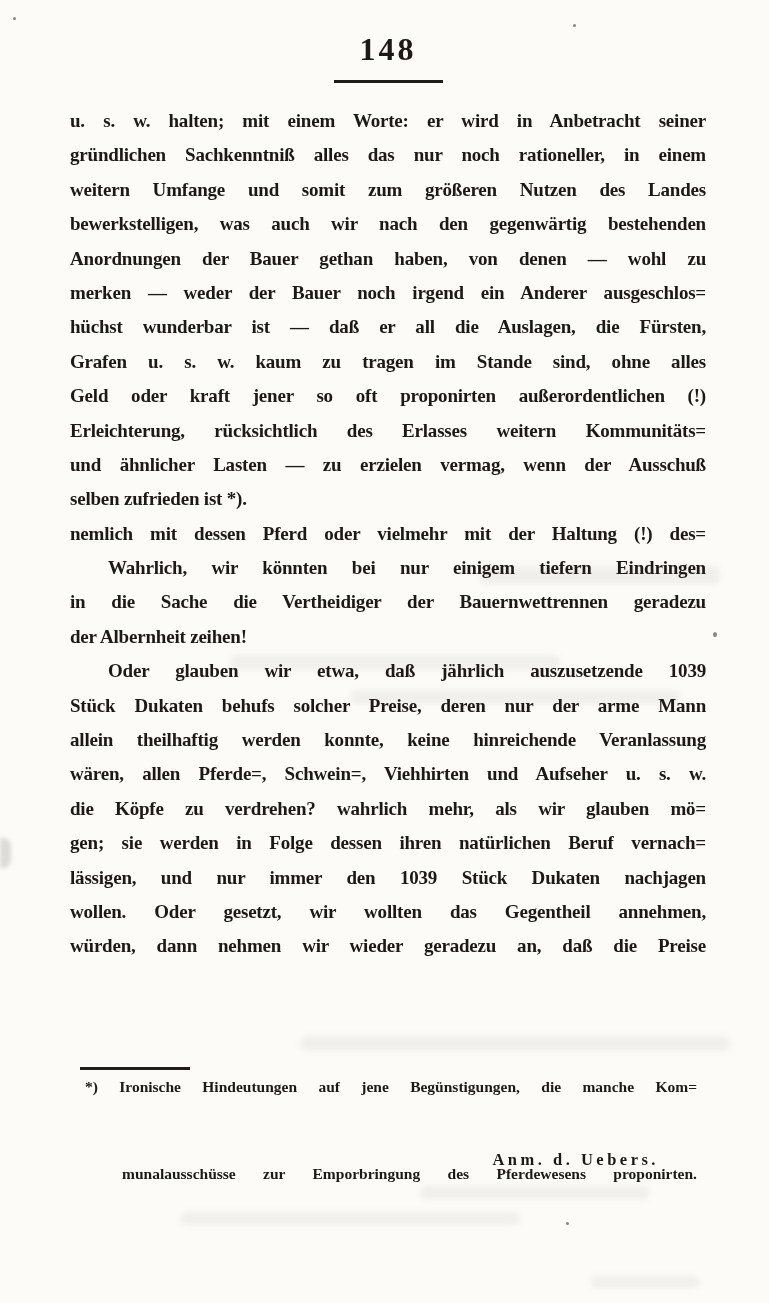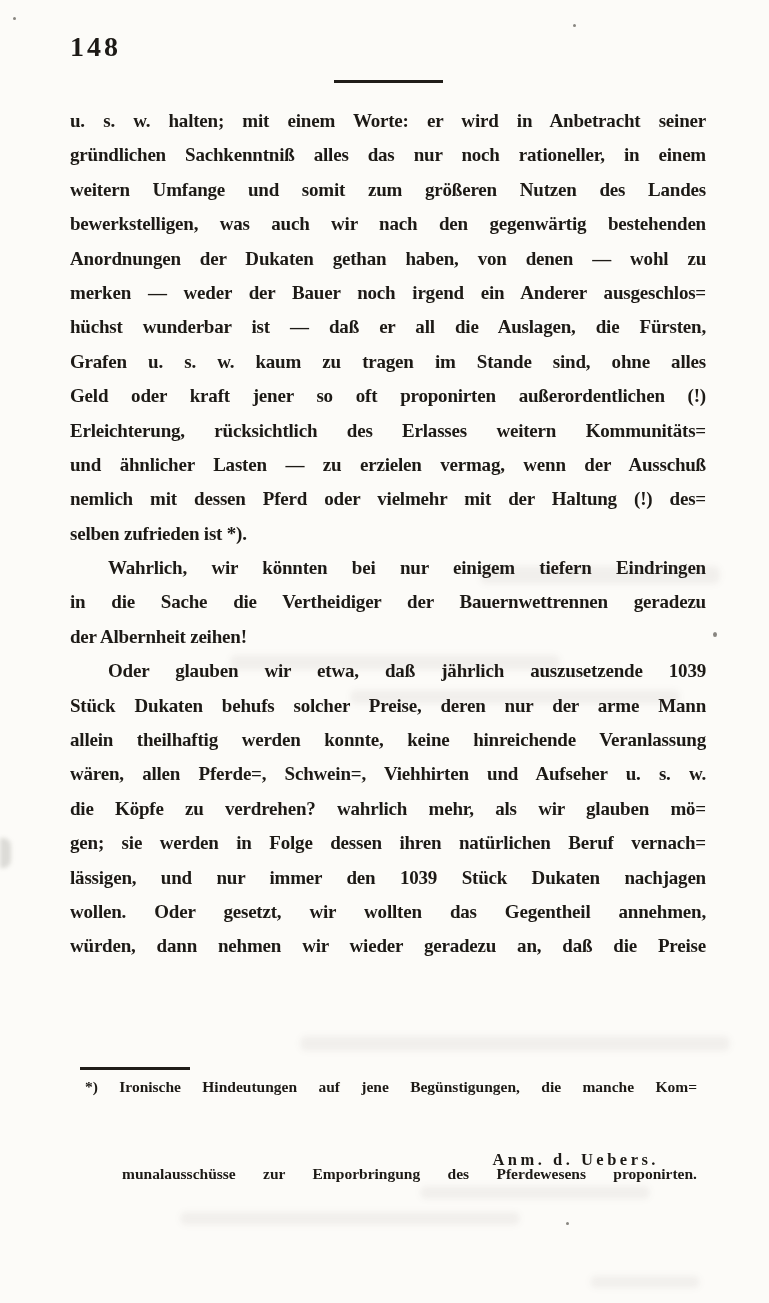--- a/index.html
+++ b/index.html
@@ -12,21 +12,22 @@
     color: #1d1a16;
     font-family: "Liberation Serif", "DejaVu Serif", serif;
     overflow: hidden;
   }
   
   .pagenum {
     position: absolute;
     top: 31px;
     left: 70px;
     width: 636px;
-    font-size: 28px;
+    text-align: center;
+    font-size: 32px;
     font-weight: bold;
     letter-spacing: 3px;
   }
   .header-rule {
     position: absolute;
     top: 80px;
     left: 334px;
     width: 109px;
     height: 3px;
     background: #201d19;
@@ -121,29 +122,29 @@
 <div class="page">
 
   <div class="pagenum">148</div>
   <div class="header-rule"></div>
 
   <div class="body-text">
     <div class="tl">u. s. w. halten; mit einem Worte: er wird in Anbetracht seiner</div>
     <div class="tl">gründlichen Sachkenntniß alles das nur noch rationeller, in einem</div>
     <div class="tl">weitern Umfange und somit zum größeren Nutzen des Landes</div>
     <div class="tl">bewerkstelligen, was auch wir nach den gegenwärtig bestehenden</div>
-    <div class="tl">Anordnungen der Dukaten gethan haben, von denen — wohl zu</div>
+    <div class="tl">Anordnungen der Bauer gethan haben, von denen — wohl zu</div>
     <div class="tl">merken — weder der Bauer noch irgend ein Anderer ausgeschlos=</div>
     <div class="tl">hüchst wunderbar ist — daß er all die Auslagen, die Fürsten,</div>
     <div class="tl">Grafen u. s. w. kaum zu tragen im Stande sind, ohne alles</div>
     <div class="tl">Geld oder kraft jener so oft proponirten außerordentlichen (!)</div>
     <div class="tl">Erleichterung, rücksichtlich des Erlasses weitern Kommunitäts=</div>
     <div class="tl">und ähnlicher Lasten — zu erzielen vermag, wenn der Ausschuß</div>
+    <div class="tl para-end">selben zufrieden ist *).</div>
     <div class="tl">nemlich mit dessen Pferd oder vielmehr mit der Haltung (!) des=</div>
-    <div class="tl para-end">selben zufrieden ist *).</div>
     <div class="tl indent">Wahrlich, wir könnten bei nur einigem tiefern Eindringen</div>
     <div class="tl">in die Sache die Vertheidiger der Bauernwettrennen geradezu</div>
     <div class="tl para-end">der Albernheit zeihen!</div>
     <div class="tl indent">Oder glauben wir etwa, daß jährlich auszusetzende 1039</div>
     <div class="tl">Stück Dukaten behufs solcher Preise, deren nur der arme Mann</div>
     <div class="tl">allein theilhaftig werden konnte, keine hinreichende Veranlassung</div>
     <div class="tl">wären, allen Pferde=, Schwein=, Viehhirten und Aufseher u. s. w.</div>
     <div class="tl">die Köpfe zu verdrehen? wahrlich mehr, als wir glauben mö=</div>
     <div class="tl">gen; sie werden in Folge dessen ihren natürlichen Beruf vernach=</div>
     <div class="tl">lässigen, und nur immer den 1039 Stück Dukaten nachjagen</div>

